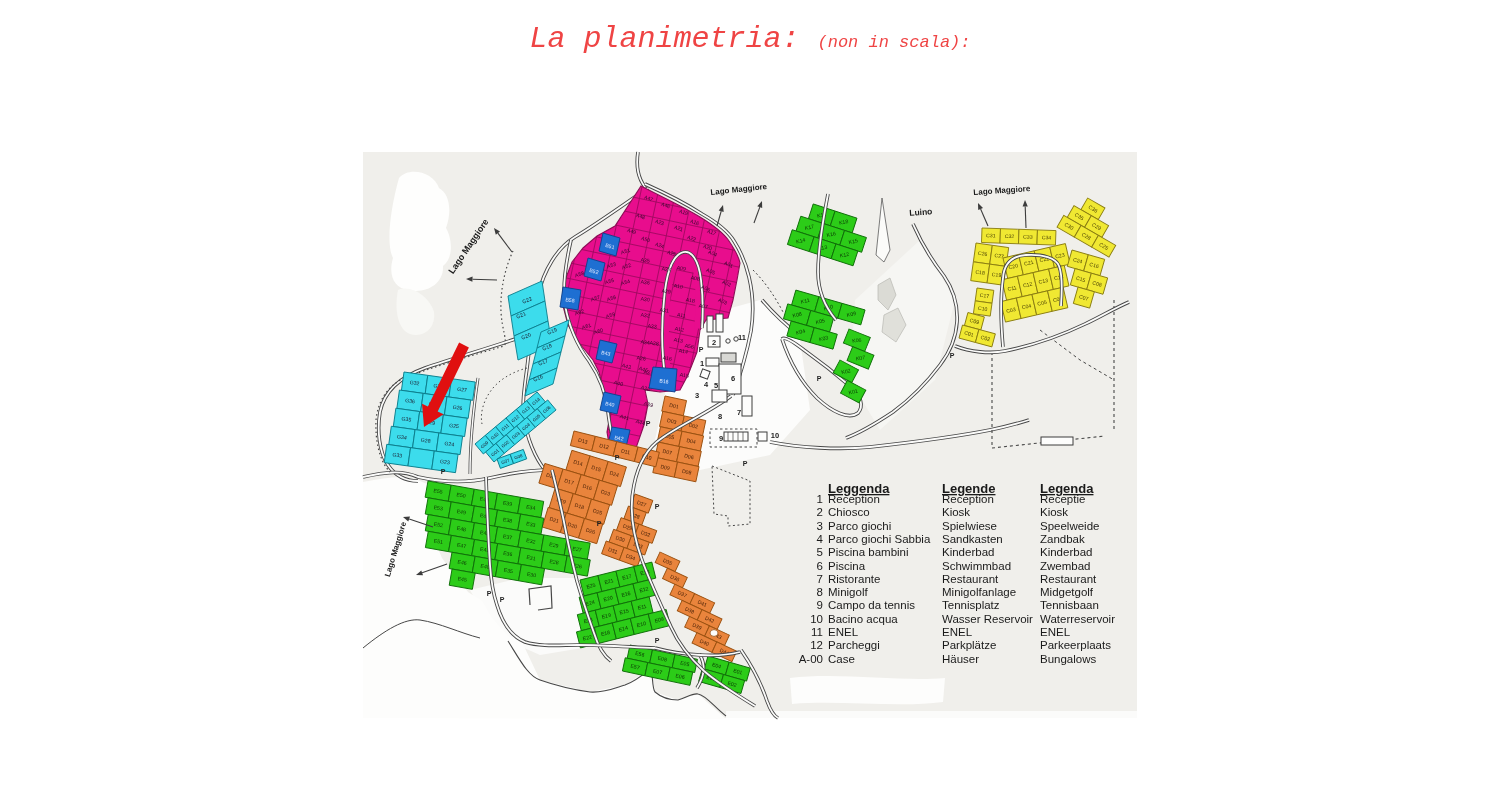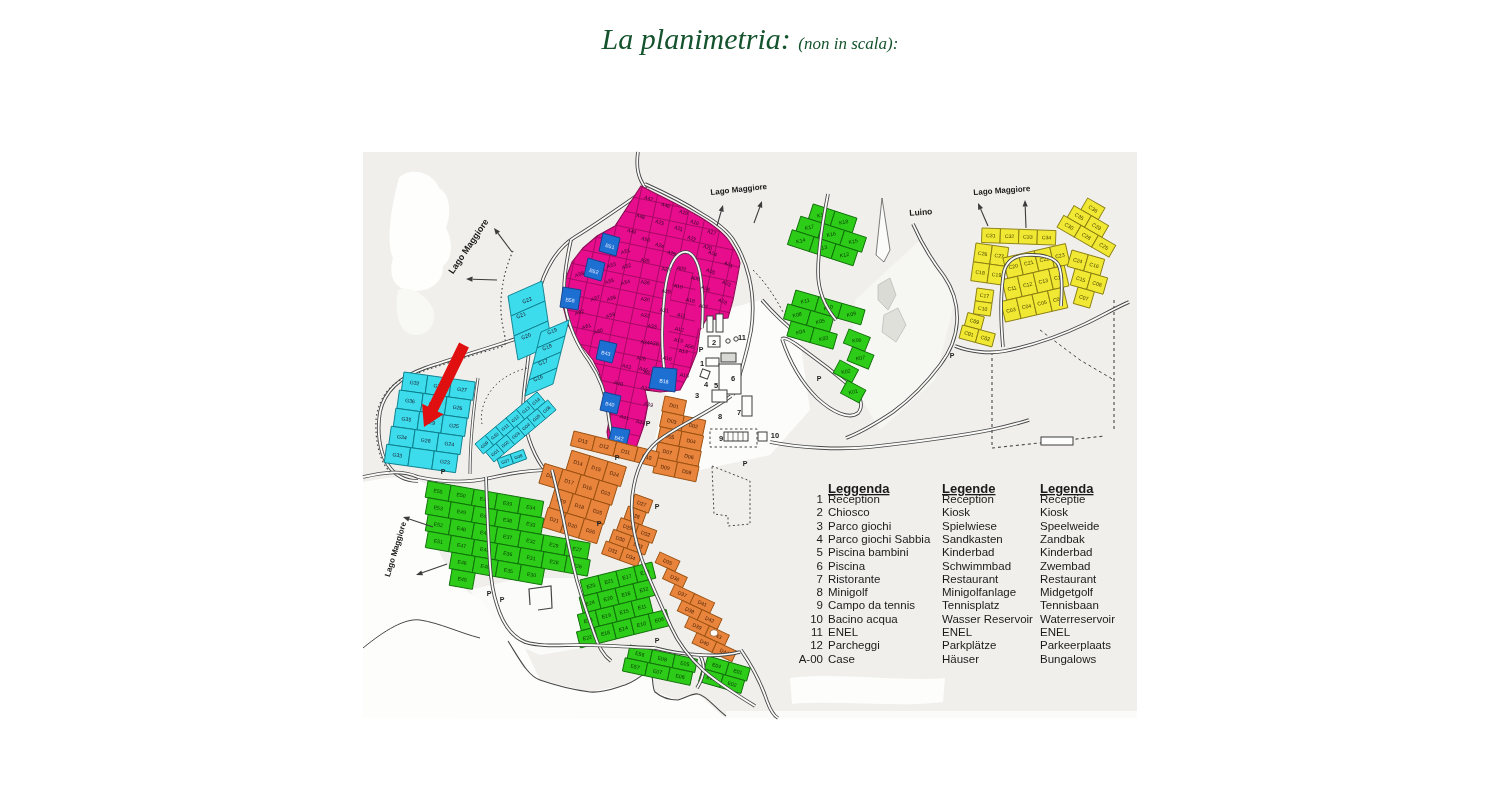--- a/index.html
+++ b/index.html
@@ -1,14 +1,14 @@
 <!DOCTYPE html>
 <html><head><meta charset="utf-8"><style>
 html,body{margin:0;padding:0;background:#ffffff;width:1500px;height:810px;overflow:hidden}
-#ttl{position:absolute;left:0;top:22px;width:1500px;text-align:center;font-family:Liberation Serif, serif;font-style:italic;color:#14532d;}
+#ttl{position:absolute;left:0;top:22px;width:1500px;text-align:center;font-family:Liberation Mono, monospace;font-style:italic;color:#ef4444;}
 #ttl .big{font-size:30px;} #ttl .small{font-size:17px;}
 svg text{font-family:"Liberation Sans",sans-serif;}
 </style></head><body>
 
 <div id="ttl"><span class="big">La planimetria: </span><span class="small">(non in scala):</span></div>
 <svg width="1500" height="810" viewBox="0 0 1500 810">
 
 <rect x="363" y="152" width="774" height="566" fill="#f0efeb"></rect>
 
 <path d="M399,178 C390,210 386,245 393,258 C388,275 394,288 408,290 C426,294 444,284 443,266 C454,258 452,238 446,228 C452,212 450,194 439,188 C434,172 409,166 399,178 Z" fill="#fefefd"></path>

